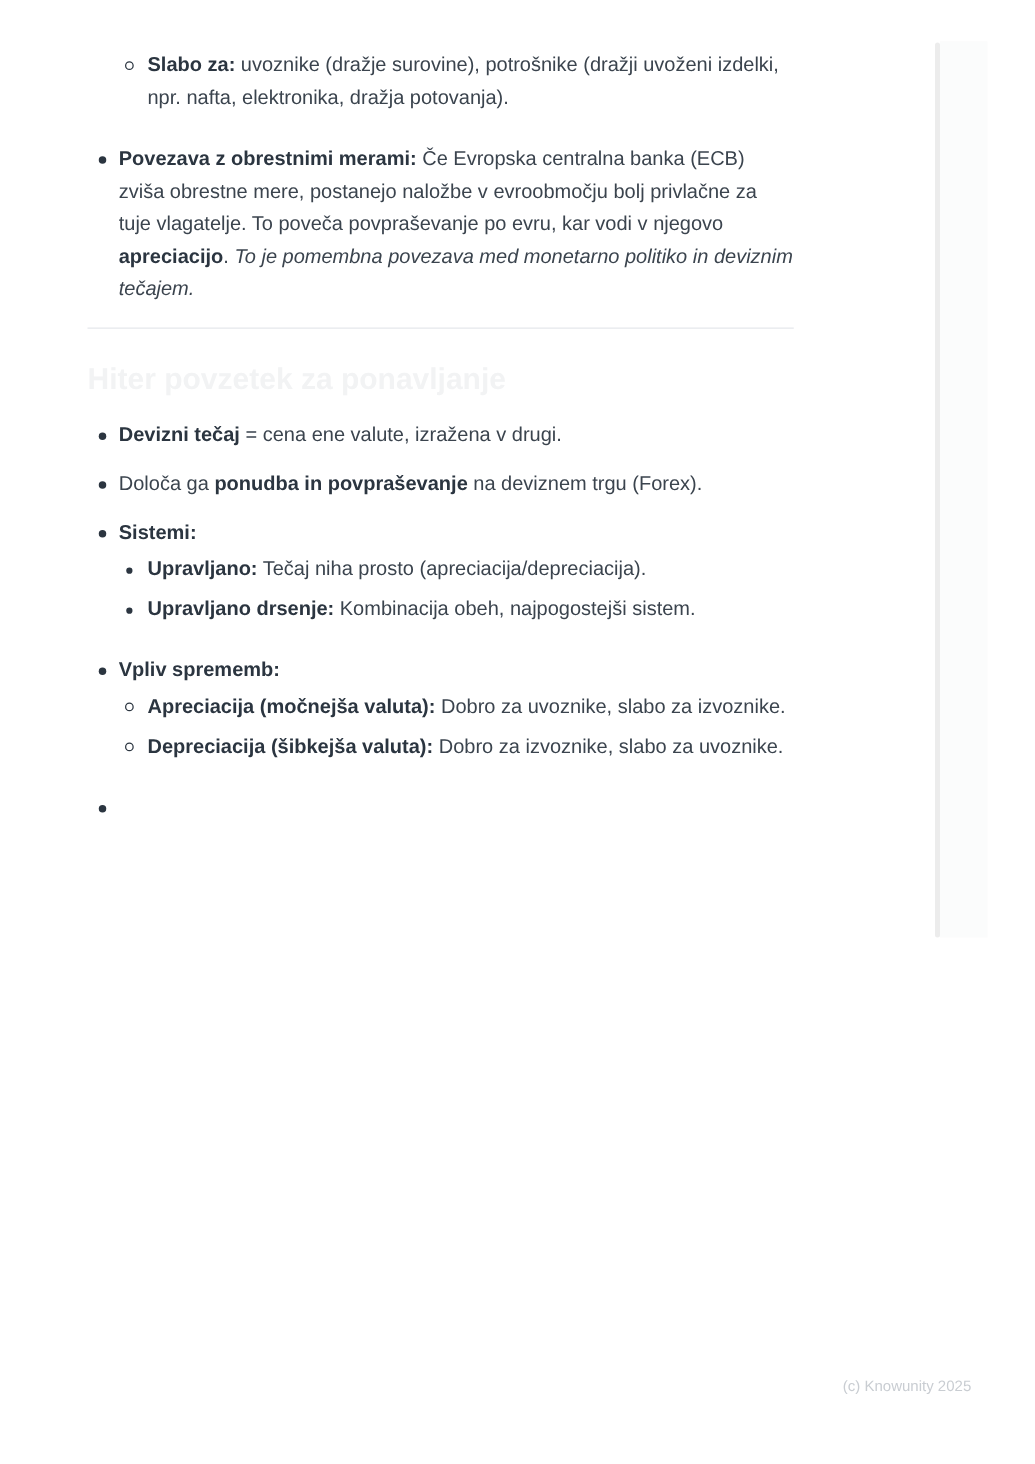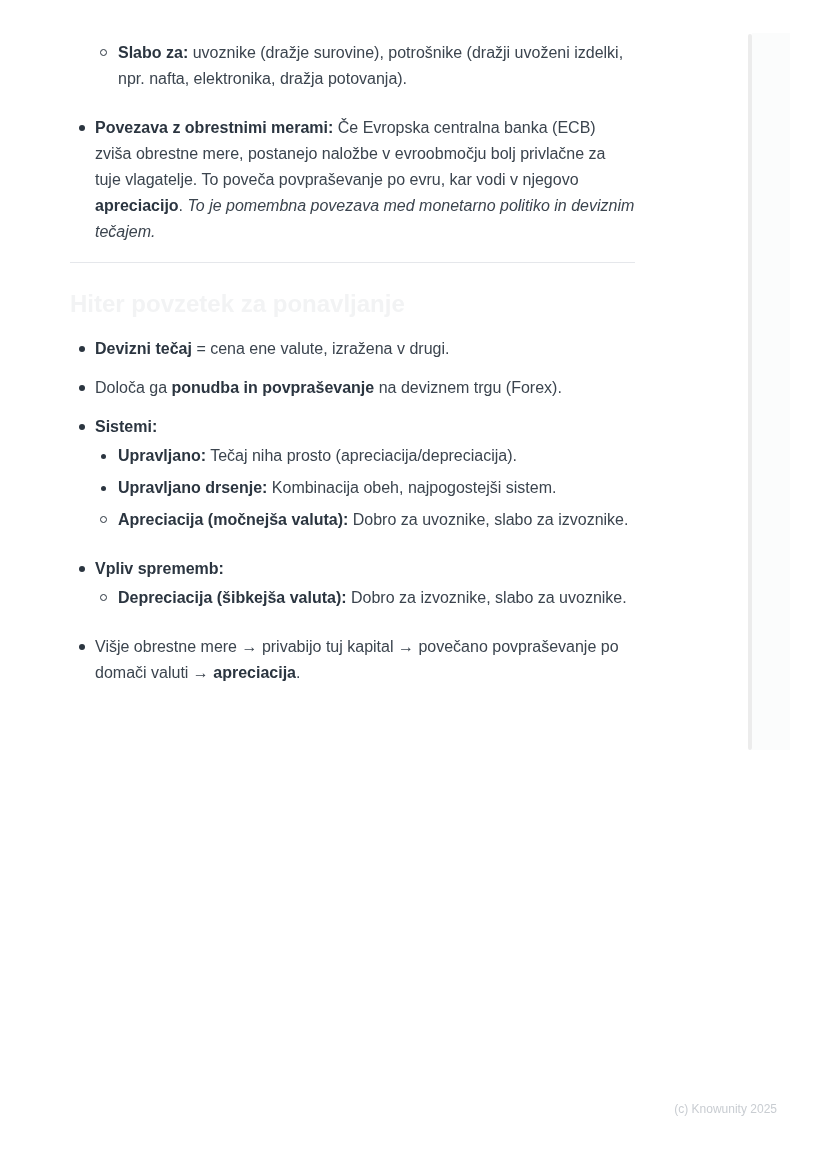--- a/index.html
+++ b/index.html
@@ -93,21 +93,21 @@
   <main class="doc" id="doc">
       <div class="li depth2 marker-circle"><span class="marker"></span><span class="txt"><span class="b">Slabo za:</span><span> uvoznike (dražje surovine), potrošnike (dražji uvoženi izdelki, npr. nafta, elektronika, dražja potovanja).</span></span></div>
       <div class="li depth1 marker-disc"><span class="marker"></span><span class="txt"><span class="b">Povezava z obrestnimi merami:</span><span> Če Evropska centralna banka (ECB) zviša obrestne mere, postanejo naložbe v evroobmočju bolj privlačne za tuje vlagatelje. To poveča povpraševanje po evru, kar vodi v njegovo </span><span class="b">apreciacijo</span><span>. </span><span class="i">To je pomembna povezava med monetarno politiko in deviznim tečajem.</span></span></div>
       <div class="divider"></div>
       <h2 class="heading">Hiter povzetek za ponavljanje</h2>
       <div class="li depth1 marker-disc"><span class="marker"></span><span class="txt"><span class="b">Devizni tečaj</span><span> = cena ene valute, izražena v drugi.</span></span></div>
       <div class="li depth1 marker-disc"><span class="marker"></span><span class="txt"><span>Določa ga </span><span class="b">ponudba in povpraševanje</span><span> na deviznem trgu (Forex).</span></span></div>
       <div class="li depth1 marker-disc"><span class="marker"></span><span class="txt"><span class="b">Sistemi:</span></span></div>
       <div class="li depth2 marker-disc"><span class="marker"></span><span class="txt"><span class="b">Upravljano:</span><span> Tečaj niha prosto (apreciacija/depreciacija).</span></span></div>
       <div class="li depth2 marker-disc"><span class="marker"></span><span class="txt"><span class="b">Upravljano drsenje:</span><span> Kombinacija obeh, najpogostejši sistem.</span></span></div>
+      <div class="li depth1 marker-disc"><span class="marker"></span><span class="txt"><span class="b">Vpliv sprememb:</span></span></div>
       <div class="li depth2 marker-circle"><span class="marker"></span><span class="txt"><span class="b">Apreciacija (močnejša valuta):</span><span> Dobro za uvoznike, slabo za izvoznike.</span></span></div>
-      <div class="li depth1 marker-disc"><span class="marker"></span><span class="txt"><span class="b">Vpliv sprememb:</span></span></div>
       <div class="li depth2 marker-circle"><span class="marker"></span><span class="txt"><span class="b">Depreciacija (šibkejša valuta):</span><span> Dobro za izvoznike, slabo za uvoznike.</span></span></div>
-      <div class="li depth1 marker-disc"><span class="marker"></span><span class="txt"><span>Višje obrestne mere → privabijo tuj kapital → povečano povpraševanje po domači valuti → </span><span class="b">apreciacija</span><span>.</span></span></div>
+      <div class="li depth1 marker-disc"><span class="marker"></span></div>
     </main>
   <div class="page-edge"></div>
   <div class="scrollbar-thumb"></div>
   <div class="footer">(c) Knowunity 2025</div>
 </div>
 
 </body></html>

